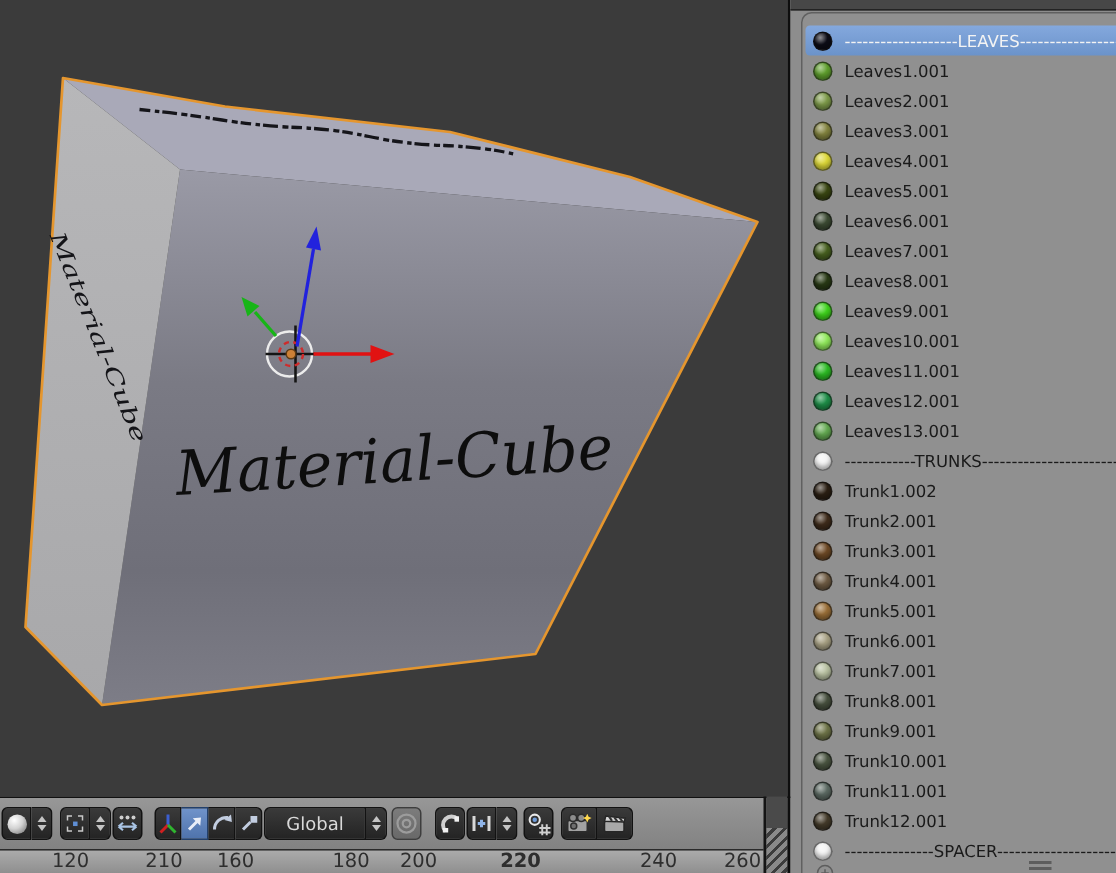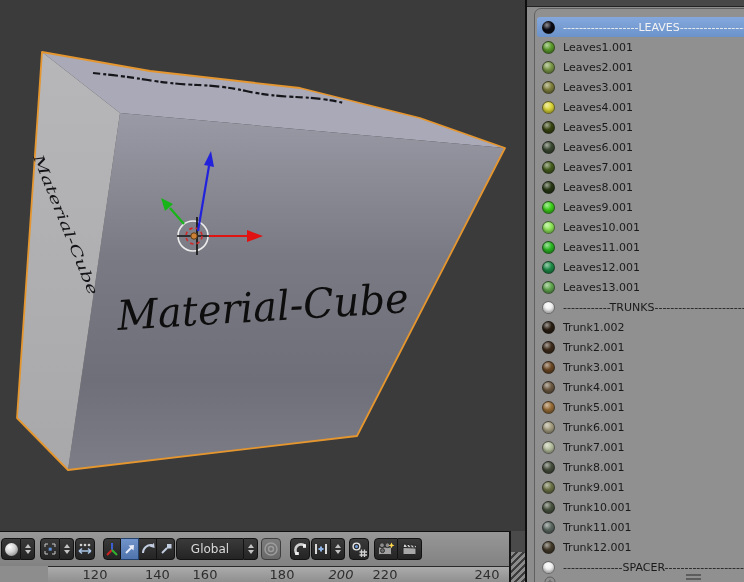--- a/index.html
+++ b/index.html
@@ -29,21 +29,21 @@
   .sphere{width:13px;height:13px;border-radius:50%;
           background:radial-gradient(circle at 35% 30%,#fff,#d2d2d2 45%,#8f8f8f 80%,#6e6e6e);}
   .dropdown{width:68px;height:22px;background:linear-gradient(#3a3a3a,#242424);
             border:1px solid #121212;border-radius:4px 0 0 4px;box-sizing:border-box;
             color:#d9d9d9;font-size:12px;display:flex;align-items:center;justify-content:center;}
   .ml1{margin-left:1px}.ml3{margin-left:3px}.ml4{margin-left:4px}.ml5{margin-left:5px}
   .ml8{margin-left:8px}.ml9{margin-left:9px}
 
   
   .ruler{position:absolute;left:0;top:566px;width:509px;height:16px;
-         background:linear-gradient(#ababab,#8f8f8f);border-top:1px solid #2a2a2a;box-sizing:border-box;margin-left:48px;}
+         background:linear-gradient(#ababab,#8f8f8f);border-top:1px solid #2a2a2a;box-sizing:border-box;}
   .tick{position:absolute;top:0px;transform:translateX(-50%);font-size:13px;color:#2e2e2e;}
 
   
   .hdivider{position:absolute;left:509px;top:531px;width:2px;height:51px;background:#141414;}
   .corner-col{position:absolute;left:511px;top:531px;width:14px;height:51px;background:#4a4a4a;}
   .corner-grip{position:absolute;left:511px;top:552px;width:14px;height:30px;
                background:repeating-linear-gradient(135deg,#8a8a8a 0 3px,#3c3c3c 3px 5px);}
   .vdivider{position:absolute;left:525px;top:0;width:2px;height:582px;background:#0e0e0e;}
 
   
@@ -242,25 +242,25 @@
           <rect x="2" y="6.5" width="13" height="7" rx="1" fill="#a8a8a8" stroke="#262626"></rect>
           <path d="M2,6.5 L2.8,3 L15.8,4.5 L15,7 Z" fill="#d6d6d6" stroke="#262626"></path>
           <path d="M5,3.3 l2,3 M8.5,3.7 l2,2.9 M12,4.1 l2,2.6" stroke="#333" stroke-width="1.4"></path>
         </svg>
       </div>
     </div>
   </div>
 
   <div class="ruler">
       <span class="tick" style="left: 47px;">120</span>
-      <span class="tick" style="left: 109.3px;">140</span>
+      <span class="tick" style="left: 109.3px;">210</span>
       <span class="tick" style="left: 157px;">160</span>
       <span class="tick" style="left: 234px;">180</span>
-      <span class="tick" style="left: 293px; font-style: italic;">200</span>
-      <span class="tick" style="left: 337px;">220</span>
+      <span class="tick" style="left: 279px;">200</span>
+      <span class="tick" style="left: 347px; font-weight: bold;">220</span>
       <span class="tick" style="left: 439px;">240</span>
       <span class="tick" style="left: 495px;">260</span>
     </div>
   <div class="hdivider"></div>
   <div class="corner-col"></div>
   <div class="corner-grip"></div>
   <div class="vdivider"></div>
 
   <div class="panel">
     <div class="panel-top"></div>

